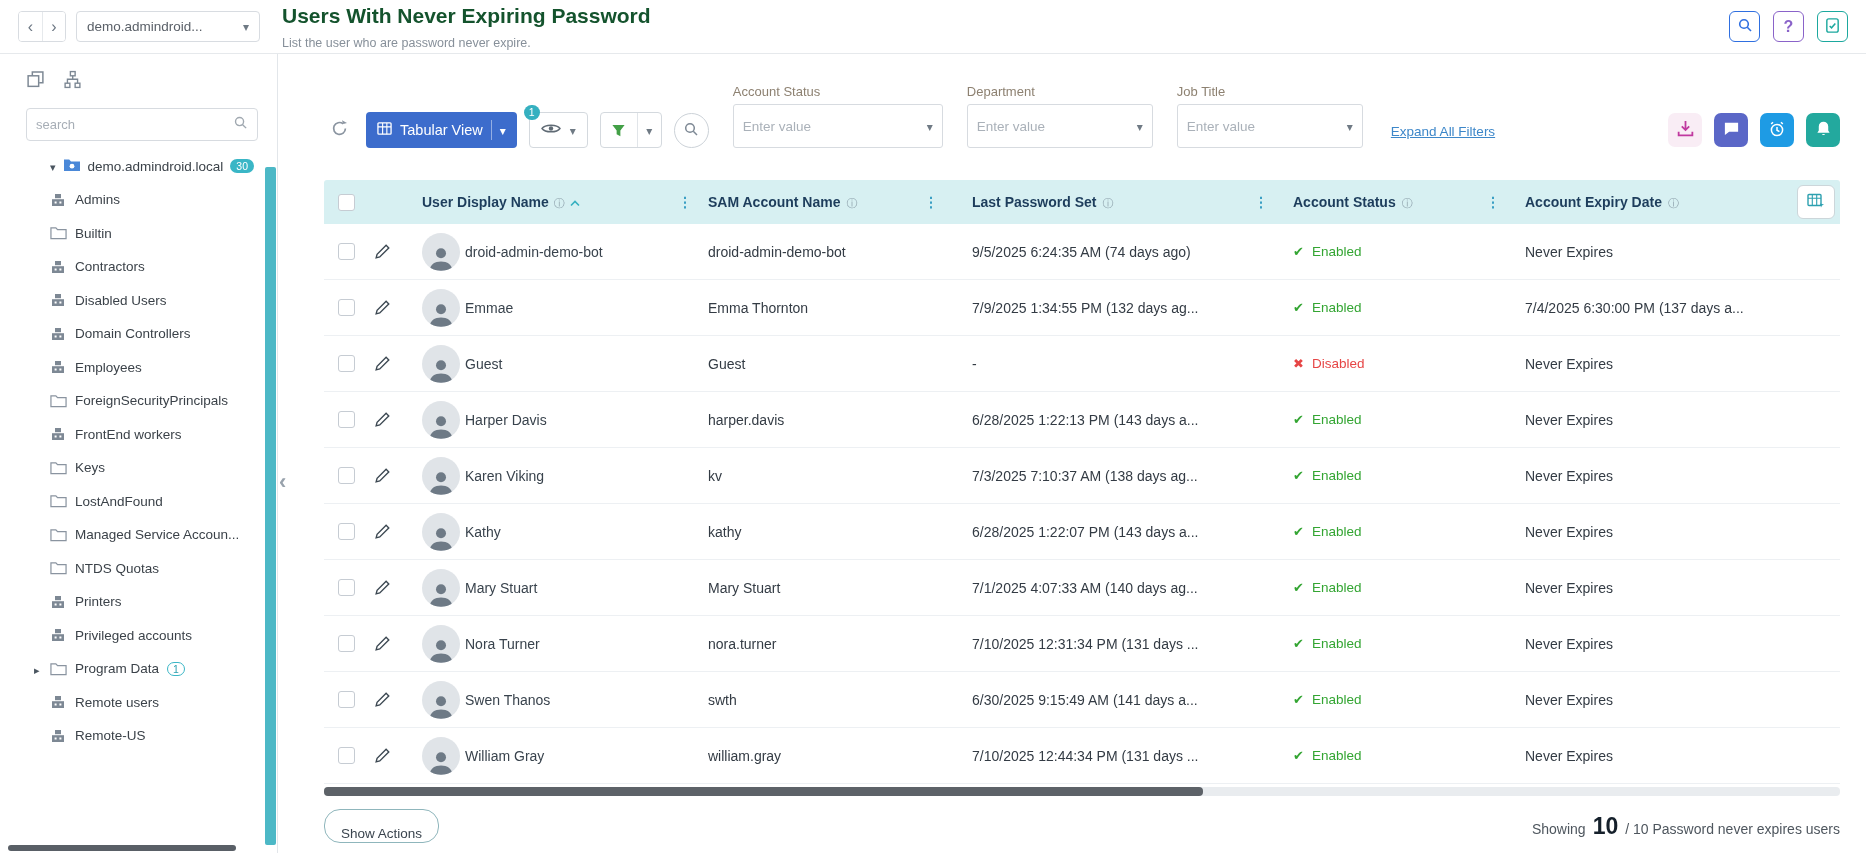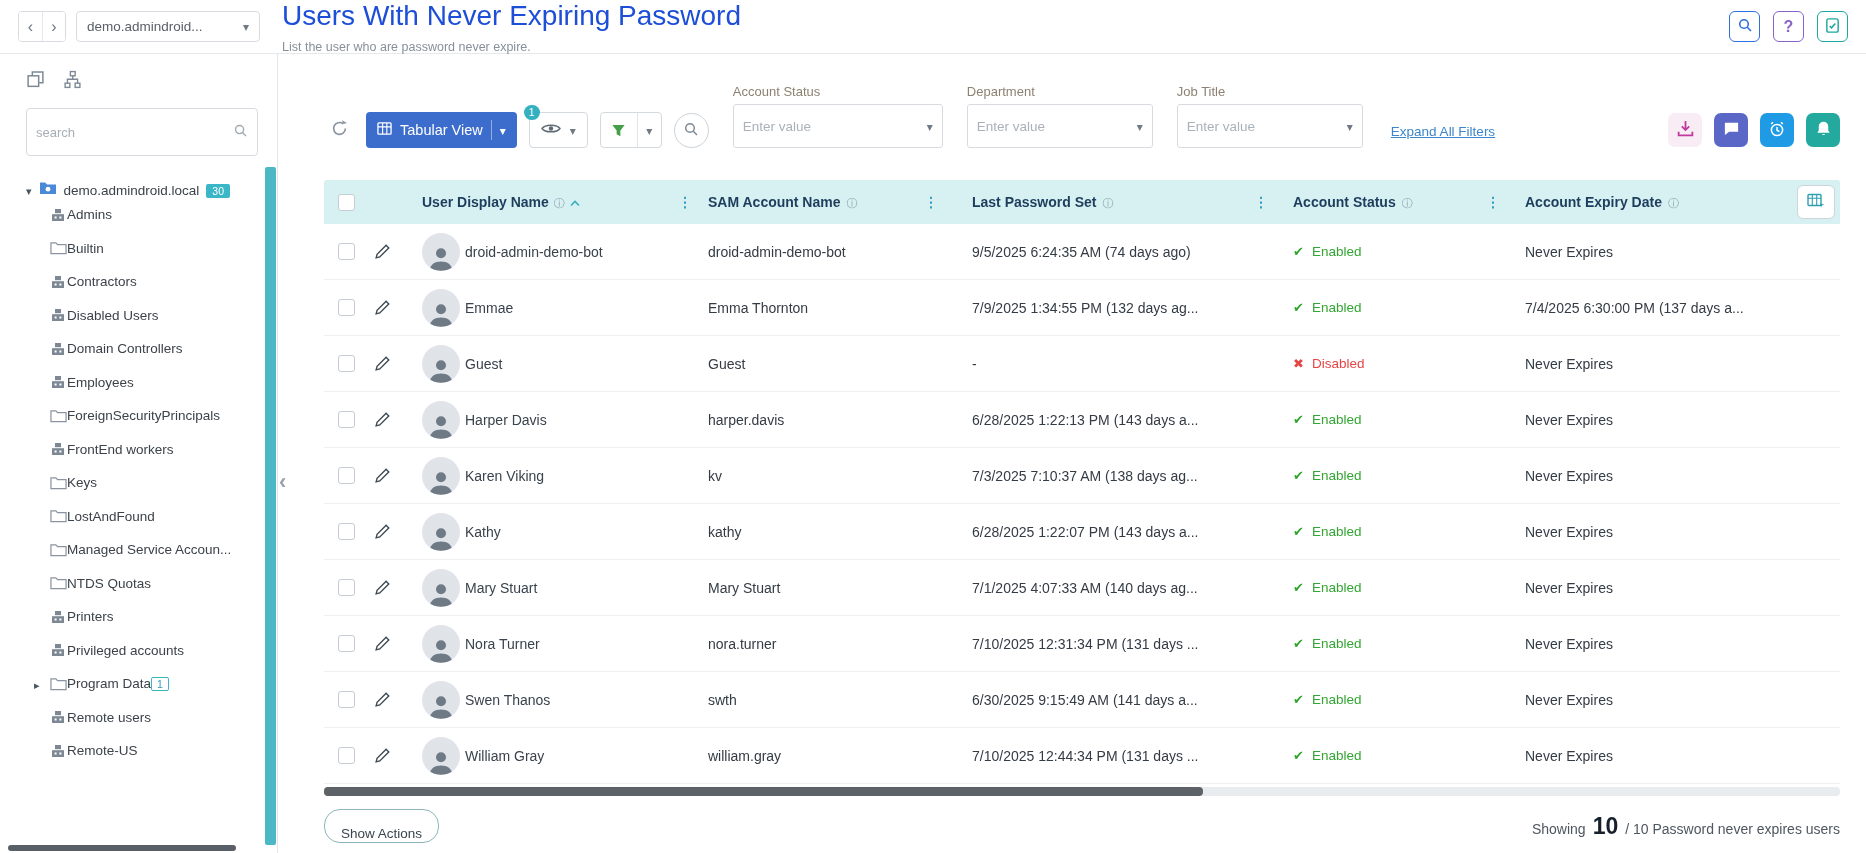--- a/index.html
+++ b/index.html
@@ -9,46 +9,46 @@
   
   .topbar{height:54px;display:flex;align-items:center;padding:0 18px;border-bottom:1px solid #e6e9ec;background:#fff}
   .navgroup{display:flex;border:1px solid #d8dce1;border-radius:4px;height:31px;overflow:hidden;background:#fff}
   .navbtn{width:23px;border:none;background:#fff;display:flex;align-items:center;justify-content:center;cursor:pointer;color:#6b7682;font-size:16px}
   .navbtn + .navbtn{border-left:1px solid #e6e9ec}
   .chev-left::before{content:"\2039"}
   .chev-right::before{content:"\203A"}
   .domain-select{margin-left:10px;height:31px;width:184px;border:1px solid #d8dce1;border-radius:4px;display:flex;align-items:center;justify-content:space-between;padding:0 10px;font-size:13.5px;color:#5a6068;cursor:pointer;background:#fff}
   .caret-down::before{content:"\25BE";font-size:12px;color:#6f7a84}
   .title-block{margin-left:22px}
-  .page-title{font-size:28px;font-weight:400;color:#1d4ed8}
+  .page-title{font-size:21px;font-weight:700;color:#14532d}
   .page-subtitle{font-size:12.5px;color:#87909a;margin-top:8px}
   .topbar-actions{margin-left:auto;display:flex;gap:13px}
   .tb-btn{width:31px;height:31px;border-radius:6px;background:#fff;display:flex;align-items:center;justify-content:center;cursor:pointer;border:1.5px solid}
   .tb-search{border-color:#2f6fe0;color:#2f6fe0}
   .tb-help{border-color:#8a63c9;color:#8a63c9}
   .qmark::before{content:"?";font-weight:bold;font-size:16px}
   .tb-audit{border-color:#1ba89e;color:#1ba89e}
 
   
   .app-body{display:flex;height:799px;position:relative}
 
   
   .sidebar{width:278px;flex:none;position:relative;border-right:1px solid #e2e6ea;background:#fff;overflow:hidden}
   .sidebar-icons{display:flex;gap:18px;padding:16px 0 0 26px;color:#7d8894}
   .icon-btn{background:none;border:none;cursor:pointer;color:#7d8894;display:flex}
-  .search-box{margin:16px 18px 8px 26px;height:48px;width:232px;border:1px solid #d7dbe0;border-radius:4px;display:flex;align-items:center;padding:0 9px;color:#a0a8b0}
+  .search-box{margin:16px 18px 8px 26px;height:33px;width:232px;border:1px solid #d7dbe0;border-radius:4px;display:flex;align-items:center;padding:0 9px;color:#a0a8b0}
   .search-box input{border:none;outline:none;flex:1;font-size:13px;font-family:inherit;color:#444;min-width:0}
   .search-box input::placeholder{color:#a7aeb6}
 
   .tree{margin-top:8px;font-size:13.5px;color:#3b4249;white-space:nowrap}
-  .tree-root{height:34px;display:flex;align-items:flex-end;gap:7px;padding-left:26px;cursor:pointer}
+  .tree-root{height:34px;display:flex;align-items:center;gap:7px;padding-left:50px;cursor:pointer}
   .root-caret::before{content:"\25BE";font-size:11px;color:#4a5560}
-  .badge{background:#3ab6c6;color:#fff;font-size:10.5px;border-radius:2px;padding:2px 6px;line-height:1}
+  .badge{background:#3ab6c6;color:#fff;font-size:10.5px;border-radius:7px;padding:2px 6px;line-height:1}
   .badge.outline{background:#fff;border:1px solid #3ab6c6;color:#2da0b0;padding:1px 5px}
-  .tree-item{height:33.5px;display:flex;align-items:center;gap:0;padding-left:50px;position:relative;cursor:pointer}
+  .tree-item{height:33.5px;display:flex;align-items:center;gap:8px;padding-left:50px;position:relative;cursor:pointer}
   .tree-caret{display:none;position:absolute;left:34px;top:10px}
   .tree-item.expandable .tree-caret{display:block}
   .tree-caret::before{content:"\25B8";font-size:11px;color:#4a5560}
   .tree-item .ico{width:17px;flex:none;display:flex}
   .tree-item .ico svg{display:none}
   .tree-item.is-folder .folder-svg{display:block}
   .tree-item.is-group .group-svg{display:block}
   .tree-label{overflow:hidden;text-overflow:ellipsis}
   .tree-vscroll{position:absolute;right:1px;top:113px;bottom:8px;width:11px;background:#4cb8c6;border-radius:2px;cursor:grab}
   .sidebar-hscroll{position:absolute;left:8px;bottom:2px;width:228px;height:6px;background:#595f66;border-radius:3px;cursor:grab}

